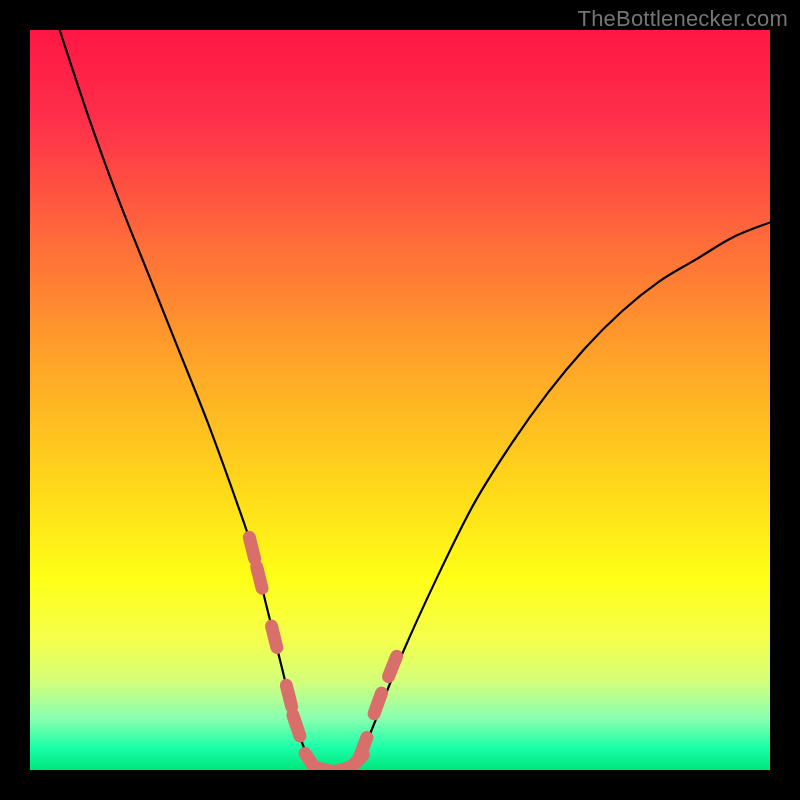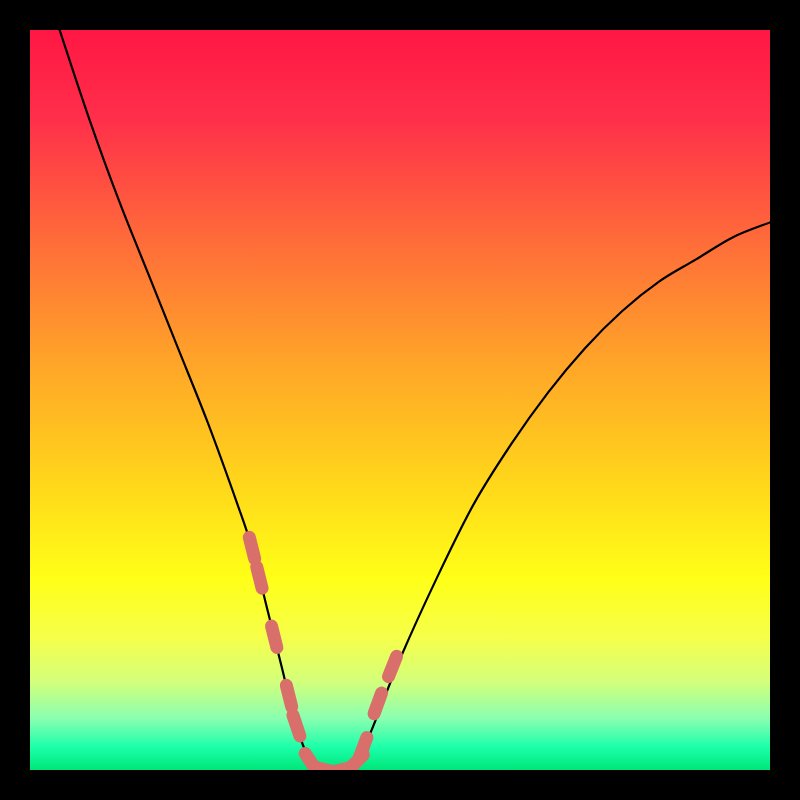--- a/index.html
+++ b/index.html
@@ -37,20 +37,21 @@
     letter-spacing: 0.2px;
     user-select: none;
   }
   svg { display: block; }
 </style>
 </head>
 <body>
 
 <div class="frame">
 
+  <div class="watermark">TheBottlenecker.com</div>
 
   <div class="plot">
     <svg id="chart-svg" width="740" height="740" viewBox="0 0 740 740" preserveAspectRatio="none">
       <defs>
         <linearGradient id="bg-grad" x1="0" y1="0" x2="0" y2="1">
             <stop offset="0%" stop-color="#ff1744"></stop>
             <stop offset="12%" stop-color="#ff2f4a"></stop>
             <stop offset="28.000000000000004%" stop-color="#ff6a3a"></stop>
             <stop offset="45%" stop-color="#ffa528"></stop>
             <stop offset="62%" stop-color="#ffd91a"></stop>

